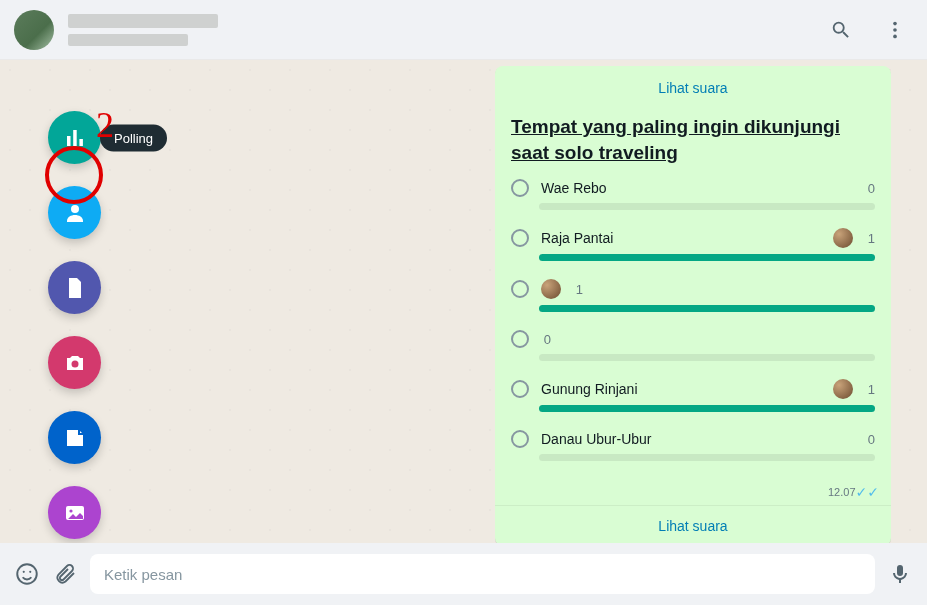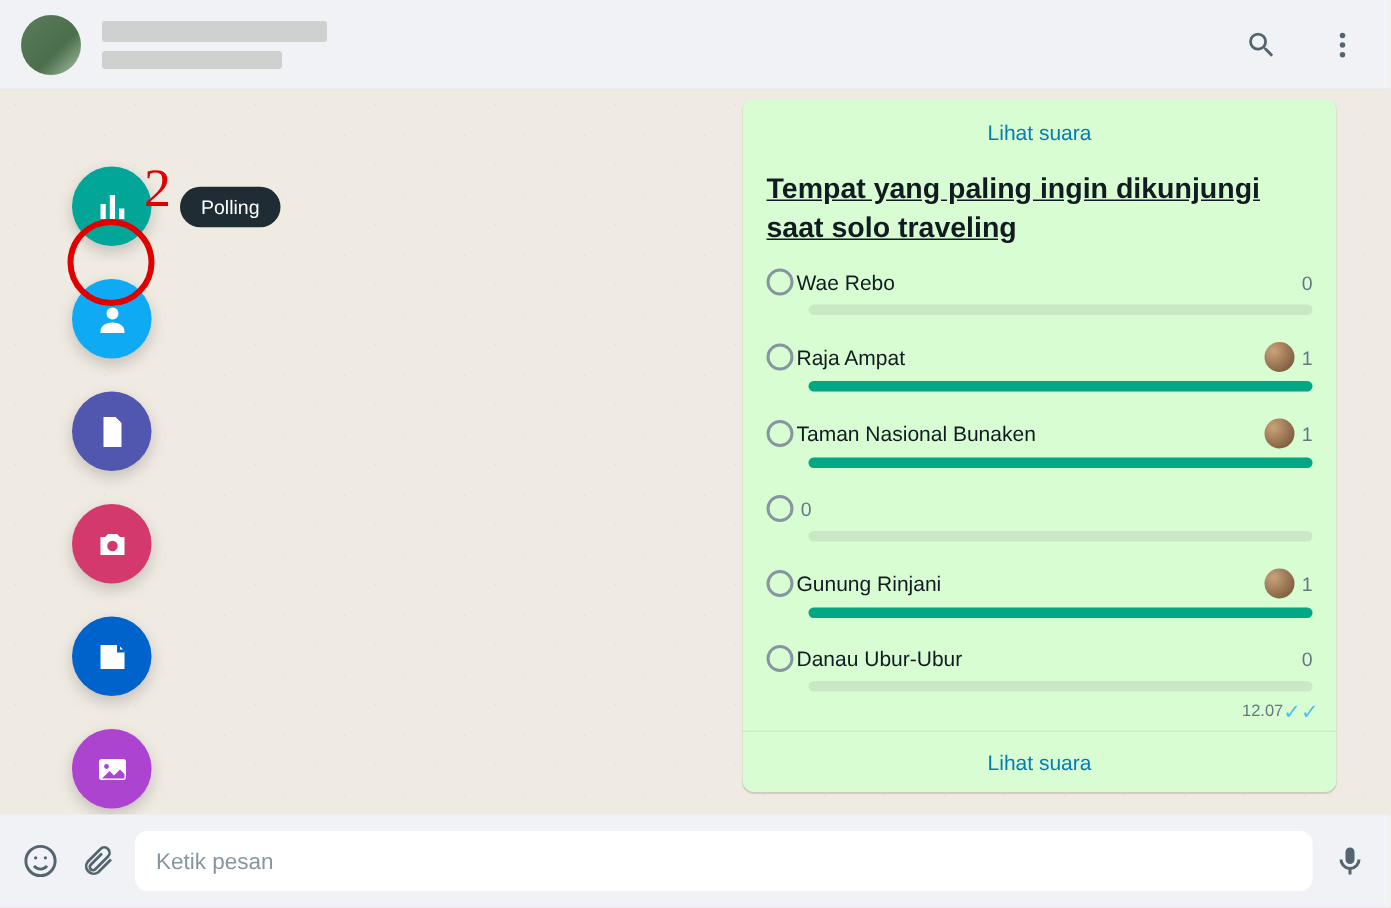--- a/index.html
+++ b/index.html
@@ -48,22 +48,22 @@
     padding: 6px 0 0 0;
     box-shadow: 0 1px 0.5px rgba(0,0,0,0.13);
     font-size: 14px;
     color: #111b21;
   }
   .poll-link { text-align: center; color:#027eb5; font-size: 14px; padding: 8px 0 10px; cursor:pointer; }
   .poll-link.bottom { border-top: 1px solid rgba(0,0,0,0.06); padding: 12px 0; }
   .poll-title { font-weight: 600; font-size: 19px; line-height: 1.35; padding: 8px 16px 14px; text-decoration: underline; }
   .poll-options { padding: 0 16px 0; }
   .poll-option { margin-bottom: 18px; position: relative; }
-  .poll-option:last-child { margin-bottom: 6px; }
-  .poll-row { display: flex; align-items: center; gap: 2px; }
+  .poll-option:last-child { margin-bottom: 24px; }
+  .poll-row { display: flex; align-items: center; gap: 12px; }
   .poll-radio {
     width: 18px; height: 18px; border: 2px solid #8696a0; border-radius: 50%;
     flex: 0 0 18px; cursor:pointer;
   }
   .poll-label { flex: 1; font-size: 14px; color:#111b21; }
   .voter-avatar {
     width: 20px; height: 20px; border-radius: 50%;
     background: radial-gradient(circle at 30% 30%, #c9a37a, #6b4a2e);
     box-shadow: 0 0 0 2px #d9fdd3;
   }
@@ -86,21 +86,21 @@
   }
   .fab svg { width:24px; height:24px; fill:#fff; }
   .fab-poll   { background:#02a698; }
   .fab-contact{ background:#0eabf4; }
   .fab-doc    { background:#5157ae; }
   .fab-camera { background:#d3396d; }
   .fab-sticker{ background:#0063cb; }
   .fab-image  { background:#ac44cf; }
 
   .tooltip {
-    position:absolute; left:72px; top:50%; transform:translateY(-50%);
+    position:absolute; left:52px; top:50%; transform:translateY(-50%);
     background:#1f2c33; color:#fff; font-size:13px; padding:6px 14px; border-radius:18px;
     white-space:nowrap; pointer-events:none;
   }
 
   
   .anno-circle {
     position:absolute; width:58px; height:58px; border:4px solid #e00000; border-radius:50%;
     pointer-events:none;
   }
   .anno-num {
@@ -159,33 +159,32 @@
         <div class="poll-count">0</div>
       </div>
       <div class="poll-bar-track">
           <div class="poll-bar-fill" style="width:0%"></div>
         </div>
     </div>
 
     <div class="poll-option">
       <div class="poll-row">
         <div class="poll-radio"></div>
-        <div class="poll-label">Raja Ampat</div>
+        <div class="poll-label">Raja Pantai</div>
         <div class="voter-avatar"></div>
         <div class="poll-count">1</div>
       </div>
       <div class="poll-bar-track">
           <div class="poll-bar-fill" style="width:100%"></div>
         </div>
     </div>
 
     <div class="poll-option">
       <div class="poll-row">
         <div class="poll-radio"></div>
-        <div class="poll-label">Taman Nasional Bunaken</div>
         <div class="voter-avatar"></div>
         <div class="poll-count">1</div>
       </div>
       <div class="poll-bar-track">
           <div class="poll-bar-fill" style="width:100%"></div>
         </div>
     </div>
 
     <div class="poll-option">
       <div class="poll-row">

